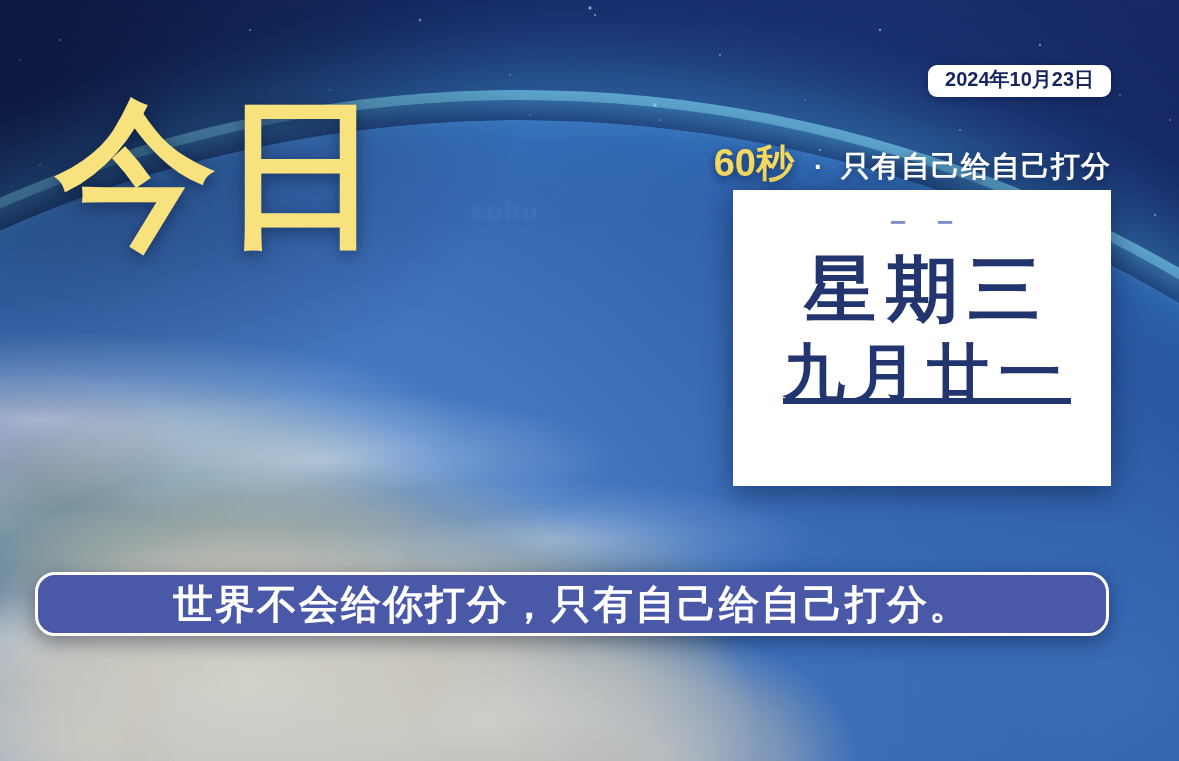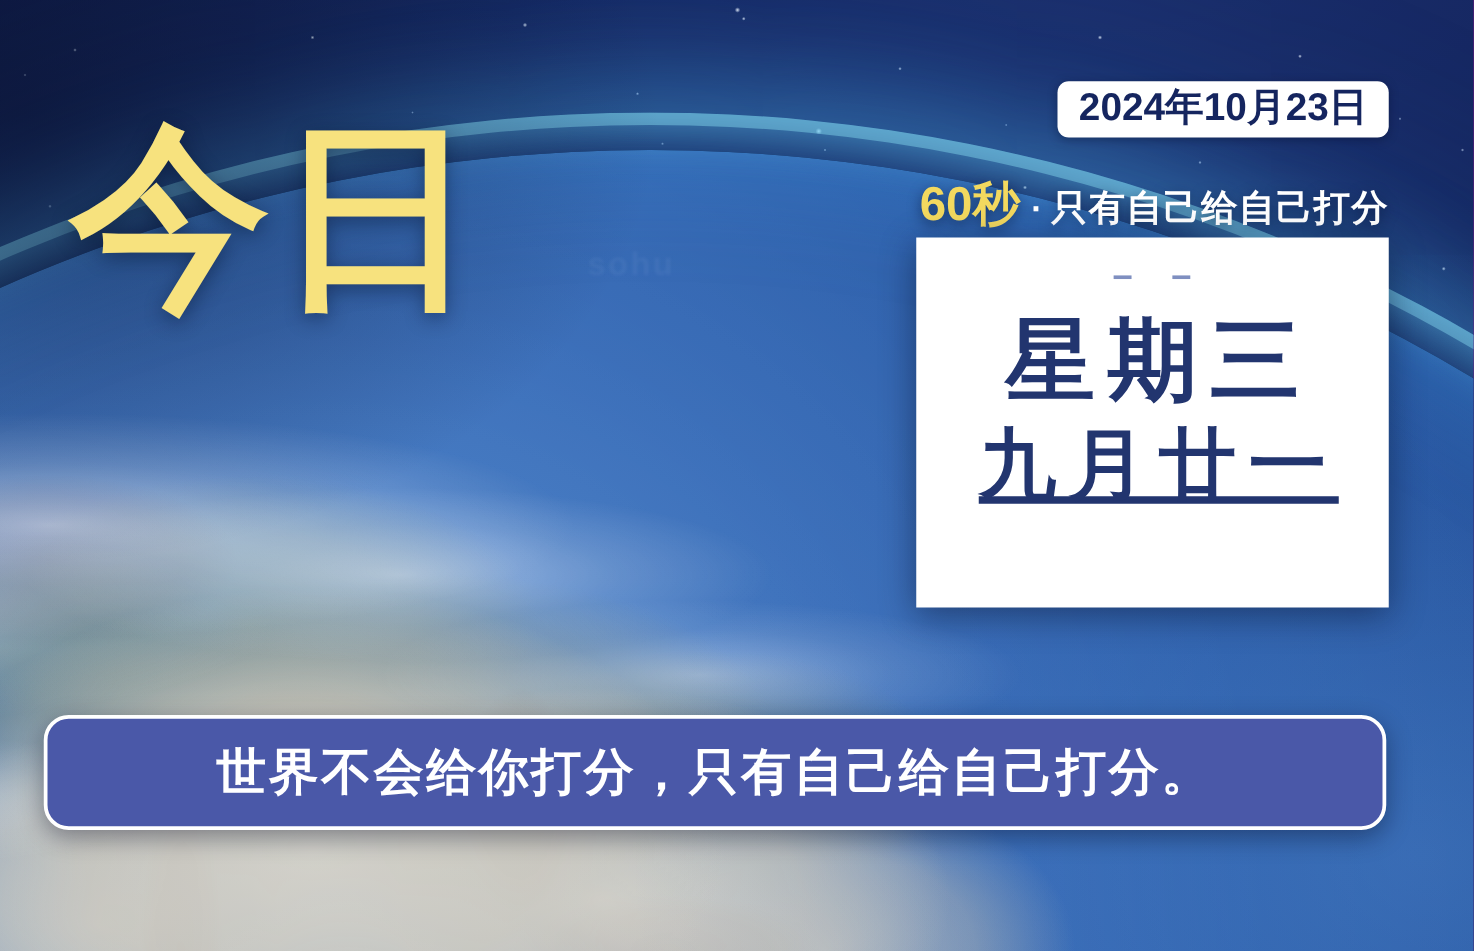--- a/index.html
+++ b/index.html
@@ -245,39 +245,40 @@
     text-shadow: 0 4px 18px rgba(5,15,45,0.50);
   }
 
   
   .date-badge {
     position: absolute;
     right: 68px;
     top: 65px;
     background: #ffffff;
     color: #15255f;
-    font-size: 31px;
+    font-size: 20px;
     font-weight: bold;
     padding: 3px 17px 5px 17px;
     border-radius: 9px;
     line-height: 1.18;
     letter-spacing: 0px;
     white-space: nowrap;
     box-shadow: 0 2px 8px rgba(5,12,40,0.35);
   }
 
   
   .tagline {
     position: absolute;
     right: 68px;
     top: 138px;
     display: flex;
     align-items: baseline;
     white-space: nowrap;
     text-shadow: 0 3px 10px rgba(5,15,45,0.55);
+    gap: 11px;
   }
   .tagline-60 {
     color: #f3d95f;
     font-size: 38px;
     font-weight: 900;
     letter-spacing: 0px;
   }
   .tagline-dot {
     color: #ffffff;
     font-size: 27px;
@@ -346,21 +347,21 @@
     white-space: nowrap;
     text-decoration: underline;
   }
 
   
   .quote-bar {
     position: absolute;
     left: 35px;
     top: 572px;
     width: 1074px;
-    height: 92px;
+    height: 64px;
     box-sizing: border-box;
     background: #4a58a8;
     border: 3px solid #ffffff;
     border-radius: 20px;
     display: flex;
     align-items: center;
     justify-content: center;
     box-shadow: 0 6px 20px rgba(4,10,36,0.40);
   }
   .quote-text {

